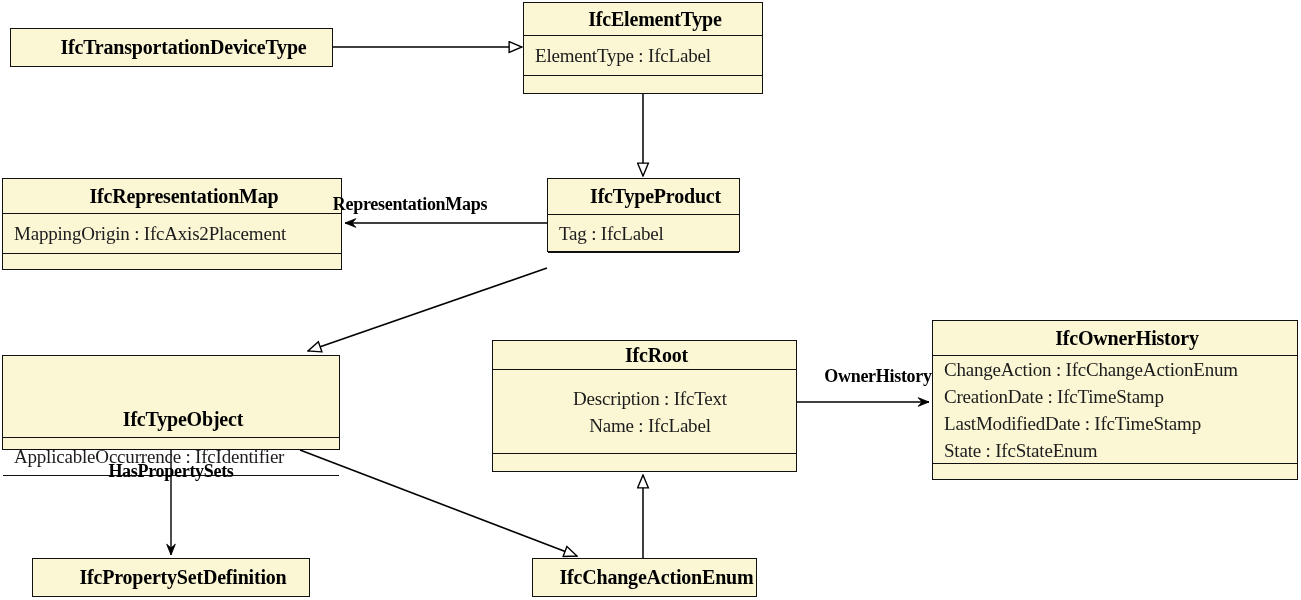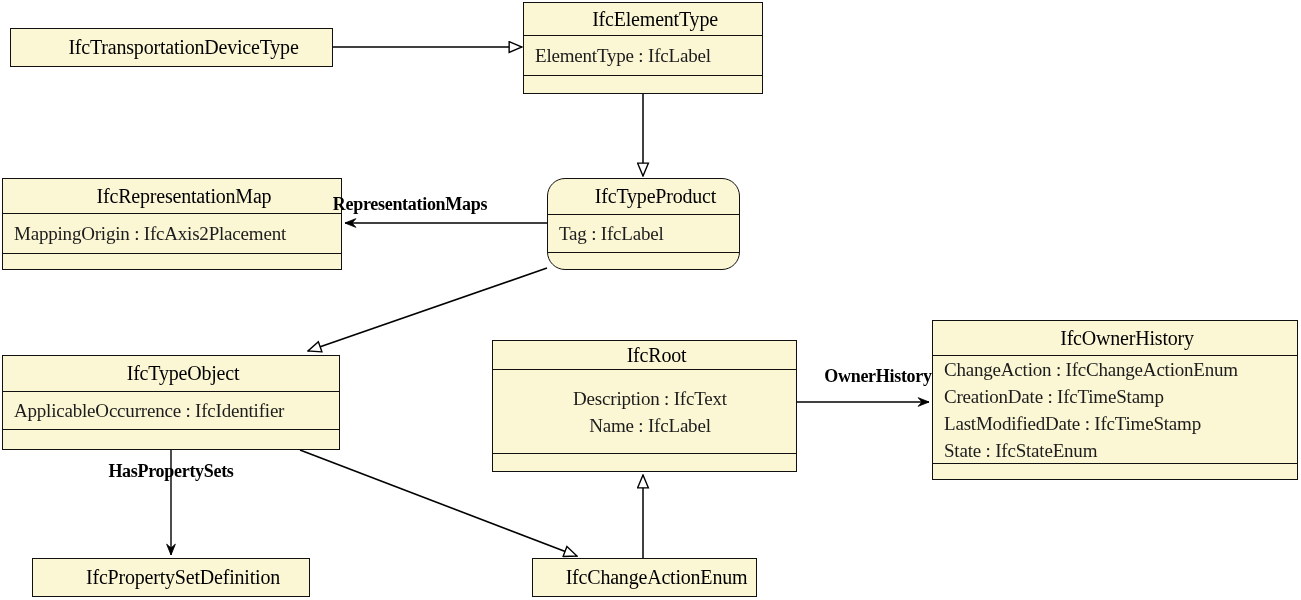--- a/index.html
+++ b/index.html
@@ -26,21 +26,21 @@
   }
   .uml-box {
     position: absolute;
     background: var(--box_fill);
     border: 1.6px solid var(--box_border);
     display: flex;
     flex-direction: column;
     z-index: 2;
   }
   .uml-title {
-    font-weight: normal;
+    font-weight: bold;
     font-size: 20px;
     color: #000;
     display: flex;
     align-items: center;
     justify-content: center;
     letter-spacing: -0.2px;
     flex: 0 0 auto;
     padding-left: 24px;
   }
   .uml-box.simple .uml-title { flex: 1 1 auto; border-radius: 7px; }
@@ -71,25 +71,25 @@
     letter-spacing: -0.3px;
   }
   
   #box-transportation    { left: 10px;  top: 28px;  width: 323px; height: 39px; }
   #box-elementtype       { left: 523px; top: 2px;   width: 240px; height: 92px; }
   #box-elementtype       .uml-title { height: 32px; }
   #box-elementtype       .uml-attrs { height: 40px; }
   #box-representationmap { left: 2px;   top: 178px; width: 340px; height: 92px; }
   #box-representationmap .uml-title { height: 34px; }
   #box-representationmap .uml-attrs { height: 40px; }
-  #box-typeproduct       { left: 547px; top: 178px; width: 193px; height: 92px; border-radius: 18px; }
+  #box-typeproduct       { left: 547px; top: 178px; width: 193px; height: 74px; }
   #box-typeproduct       .uml-title { height: 35px; }
   #box-typeproduct       .uml-attrs { height: 38px; }
   #box-typeobject        { left: 2px;   top: 355px; width: 338px; height: 95px; }
-  #box-typeobject        .uml-title { height: 35px; }
+  #box-typeobject        .uml-title { height: 35px; margin-top: 46px; }
   #box-typeobject        .uml-attrs { height: 38px; }
   #box-root              { left: 492px; top: 340px; width: 305px; height: 132px; }
   #box-root              .uml-title { height: 28px; }
   #box-root              .uml-attrs { height: 84px; text-align: center; }
   #box-ownerhistory      { left: 932px; top: 320px; width: 366px; height: 160px; }
   #box-ownerhistory      .uml-title { height: 34px; }
   #box-ownerhistory      .uml-attrs { height: 108px; }
   #box-propertyset       { left: 32px;  top: 558px; width: 278px; height: 39px; }
   #box-objectdef         { left: 532px; top: 558px; width: 225px; height: 39px; }
   

